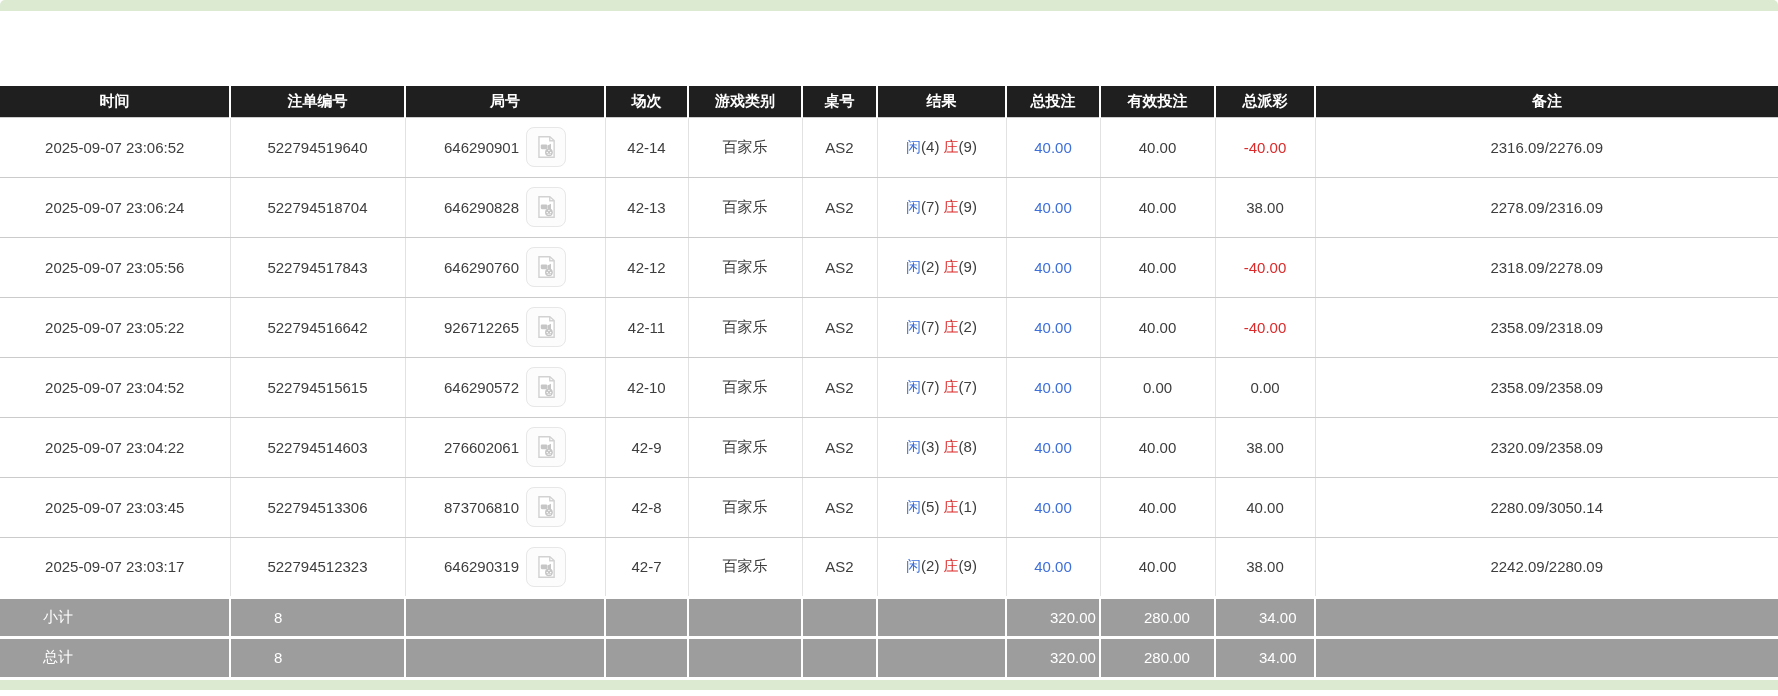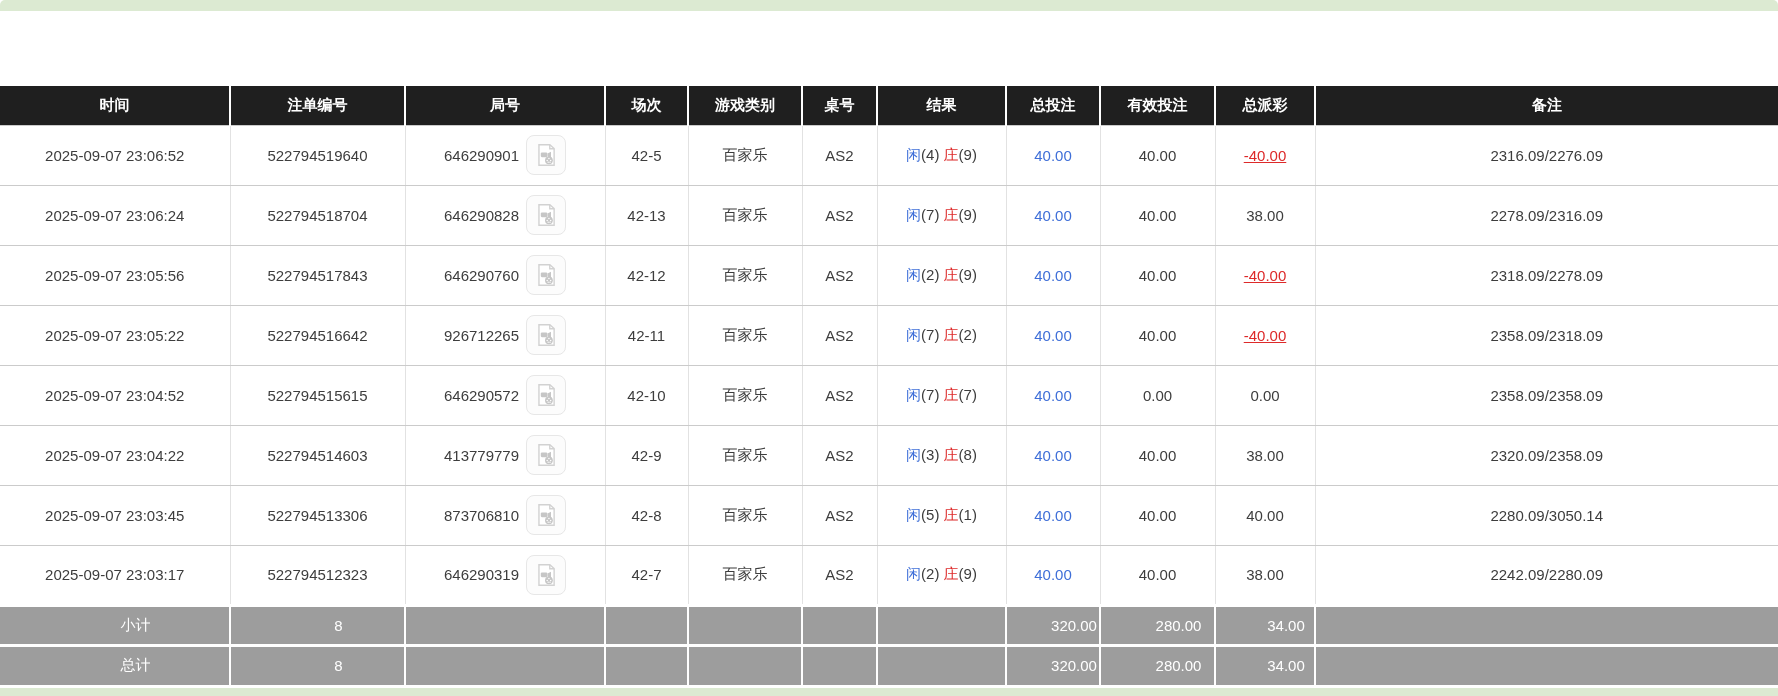--- a/index.html
+++ b/index.html
@@ -23,48 +23,48 @@
     border-collapse: collapse;
     table-layout: fixed;
     font-size: 15px;
     color: #3d3d3d;
   }
   thead th {
     background: #1f1f1f;
     color: #ffffff;
     font-weight: bold;
     font-size: 15px;
-    height: 39px;
+    height: 31px;
     text-align: center;
     border-right: 2px solid #ffffff;
     border-bottom: 1px solid #cccccc;
   }
   thead th:last-child { border-right: none; margin-top: 20px; }
   tbody td {
     height: 60px;
     text-align: center;
     background: #ffffff;
     border-right: 1px solid #e2e2e2;
     border-bottom: 1px solid #cbcbcb;
     vertical-align: middle;
   }
   tbody td:last-child { border-right: none; margin-left: 12px; }
   tfoot td {
     background: #9d9d9d;
     color: #ffffff;
     height: 40px;
-    text-align: center;
+    text-align: left;
     border-right: 2px solid #ffffff;
     border-top: 3px solid #ffffff;
     font-size: 15px;
     padding-left: 43px;
   }
   tfoot td:last-child { border-right: none; }
   .blue { color: #3f6fd8; }
-  .red { color: #dd2a2a; text-decoration: underline; }
+  .red { color: #dd2a2a; }
   .result-score { color: #3d3d3d; }
   .banker { color: #dd2a2a; }
   .round-wrap {
     display: inline-flex;
     align-items: center;
     justify-content: center;
     gap: 7px;
   }
   .video-btn {
     width: 40px;
@@ -136,21 +136,21 @@
             <circle cx="14.7" cy="16.9" r="3.6" fill="#c6c6c6"></circle>
             <circle cx="14.7" cy="15.3" r="0.7" fill="#ffffff"></circle>
             <circle cx="13.1" cy="17.0" r="0.7" fill="#ffffff"></circle>
             <circle cx="16.3" cy="17.0" r="0.7" fill="#ffffff"></circle>
             <circle cx="14.0" cy="18.7" r="0.6" fill="#ffffff"></circle>
             <circle cx="15.7" cy="18.7" r="0.6" fill="#ffffff"></circle>
           </svg>
         </button>
       </span>
     </td>
-    <td>42-5</td>
+    <td>42-14</td>
     <td>百家乐</td>
     <td>AS2</td>
     <td>
       <span class="blue">闲</span><span class="result-score">(4)</span>
       <span class="banker">庄</span><span class="result-score">(9)</span>
     </td>
     <td class="blue">40.00</td>
     <td>40.00</td>
     <td class="red">-40.00</td>
     <td>2316.09/2276.09</td>
@@ -294,21 +294,21 @@
     <td>0.00</td>
     <td>0.00</td>
     <td>2358.09/2358.09</td>
   </tr>
 
   <tr>
     <td>2025-09-07 23:04:22</td>
     <td>522794514603</td>
     <td>
       <span class="round-wrap">
-        <span>413779779</span>
+        <span>276602061</span>
         <button class="video-btn">
           <svg width="26" height="26" viewBox="0 0 24 24" fill="none">
             <path d="M5.5 2.5h10L19.5 6v15.5h-14z" stroke="#d2d2d2" stroke-width="1.3" fill="#ffffff"></path>
             <path d="M15.5 2.5V6.2h4" stroke="#d2d2d2" stroke-width="1.3" fill="none"></path>
             <rect x="7.2" y="9.6" width="6" height="4.4" rx="1" fill="#c6c6c6"></rect>
             <path d="M13.4 10.6l3.2-1.6v6l-3.2-1.6z" fill="#c6c6c6"></path>
             <circle cx="14.7" cy="16.9" r="3.6" fill="#c6c6c6"></circle>
             <circle cx="14.7" cy="15.3" r="0.7" fill="#ffffff"></circle>
             <circle cx="13.1" cy="17.0" r="0.7" fill="#ffffff"></circle>
             <circle cx="16.3" cy="17.0" r="0.7" fill="#ffffff"></circle>

